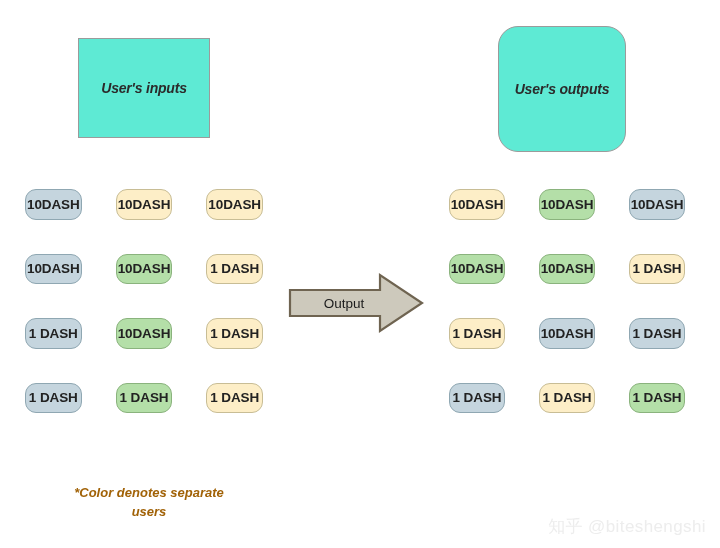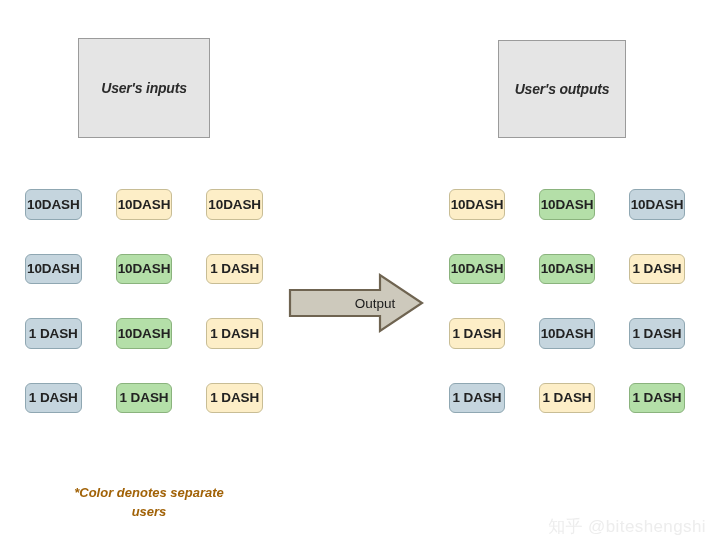--- a/index.html
+++ b/index.html
@@ -12,55 +12,55 @@
     height: 548px;
     position: relative;
     overflow: hidden;
     font-family: "Liberation Sans", sans-serif;
     background: #ffffff;
   }
 
   
   .header-box {
     position: absolute;
-    background: #e5e5e5;
+    background: #5eead4;
     border: 1px solid #9b9b9b;
     display: flex;
     align-items: center;
     justify-content: center;
     box-sizing: border-box;
   }
   .header-box .hdr-text {
     font-style: italic;
     font-weight: bold;
     font-size: 14px;
     color: #2b2b2b;
     letter-spacing: -0.2px;
     text-align: center;
     line-height: 1.2;
   }
   #inputs-box  { left: 78px;  top: 38px; width: 132px; height: 100px; }
-  #outputs-box { left: 498px; top: 40px; width: 128px; height: 98px; }
+  #outputs-box { left: 498px; top: 26px; width: 128px; height: 126px; border-radius: 20px; }
 
   
   .grid {
     position: absolute;
     display: grid;
     grid-template-columns: repeat(3, 1fr);
     grid-template-rows: repeat(4, 1fr);
     column-gap: 0px;
     row-gap: 0px;
   }
   #grid-inputs  { left: 8px;   top: 172px; width: 272px; height: 258px; }
   #grid-outputs { left: 432px; top: 172px; width: 270px; height: 258px; }
 
   .cell {
     box-sizing: border-box;
     border: 1px solid #8ca3a8;
-    border-radius: 6px;
+    border-radius: 11px;
     display: flex;
     align-items: center;
     justify-content: center;
     margin: 17px;
   }
   .cell .cell-text {
     font-size: 13.5px;
     font-weight: bold;
     color: #222222;
     white-space: pre;
@@ -84,21 +84,20 @@
     left: 0;
     top: 0;
     width: 112px;
     height: 62px;
     display: flex;
     align-items: center;
     justify-content: center;
     font-size: 13.5px;
     color: #1b1b1b;
     pointer-events: none;
-    padding-left: 31px;
   }
 
   
   #footnote {
     position: absolute;
     left: 34px;
     top: 484px;
     width: 230px;
     text-align: center;
     font-style: italic;

